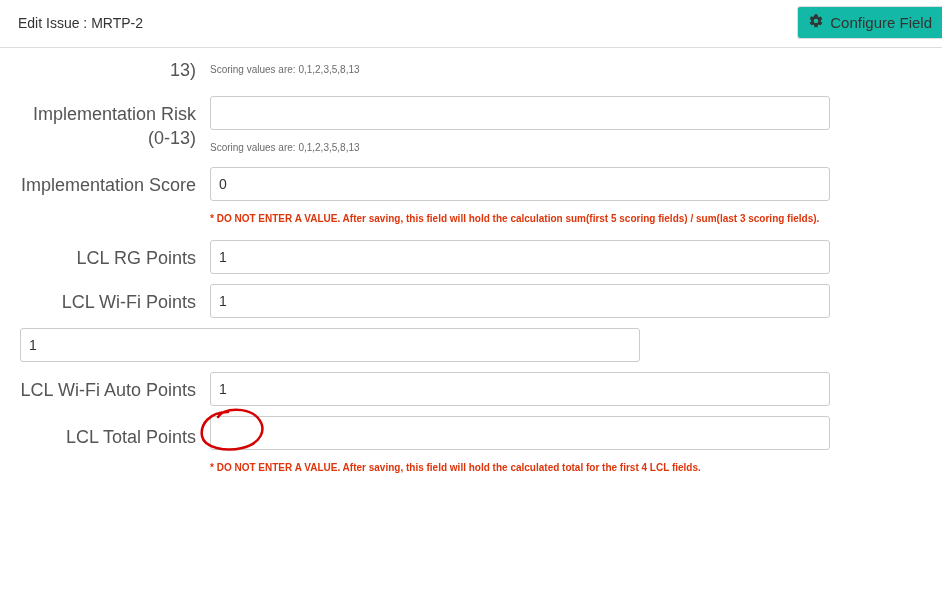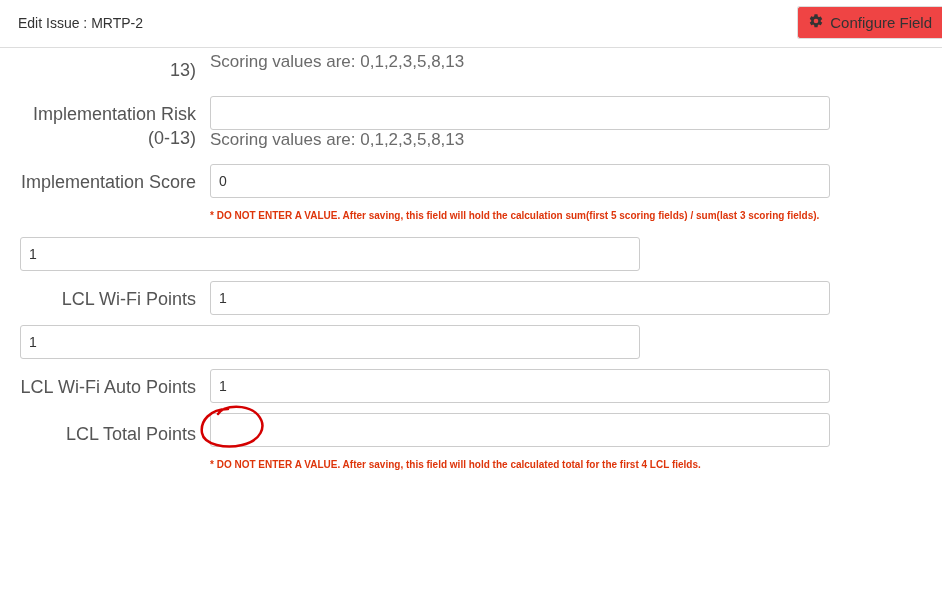--- a/index.html
+++ b/index.html
@@ -21,21 +21,21 @@
     padding: 6px 18px 8px 18px;
     border-bottom: 1px solid #ddd;
   }
   .page-title {
     font-size: 14px;
     font-weight: 400;
     color: #333;
     white-space: nowrap;
   }
   .configure-btn {
-    background: #ef4444;
+    background: #14b8a6;
     border: 1px solid #ddd;
     border-right: none;
     padding: 6px 10px 6px 10px;
     font-size: 15px;
     color: #333;
     display: flex;
     align-items: center;
     gap: 6px;
     cursor: pointer;
     border-radius: 3px 0 0 3px;
@@ -77,23 +77,23 @@
     height: 34px;
     border: 1px solid #ccc;
     border-radius: 3px;
     padding: 6px 8px;
     font-size: 14px;
     color: #333;
     font-family: inherit;
   }
 
   .hint {
-    font-size: 17px;
+    font-size: 10px;
     color: #6b6b6b;
-    margin-top: 0;
+    margin-top: 12px;
   }
   .warn {
     font-size: 10px;
     color: #de350b;
     font-weight: 700;
     margin-top: 10px;
     line-height: 1.5;
   }
 
   
@@ -153,20 +153,21 @@
 
   <div class="row group-gap">
     <div class="label-col">Implementation Score</div>
     <div class="field-col">
       <input class="input" type="text" value="0" style="">
       <div class="warn" style="max-width:720px">* DO NOT ENTER A VALUE. After saving, this field will hold the calculation sum(first 5 scoring fields) / sum(last 3 scoring fields).</div>
     </div>
   </div>
 
   <div class="row group-gap">
+    <div class="label-col">LCL RG Points</div>
     <div class="field-col">
       <input class="input" type="text" value="1" style="">
     </div>
   </div>
 
   <div class="row tight-gap">
     <div class="label-col">LCL Wi-Fi Points</div>
     <div class="field-col">
       <input class="input" type="text" value="1" style="">
     </div>

